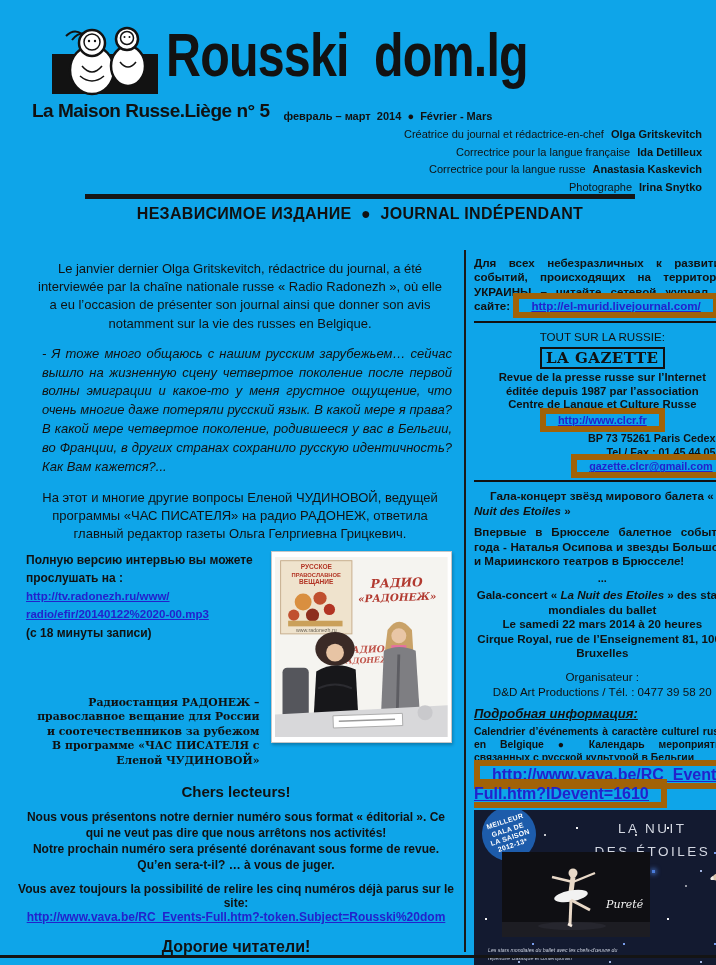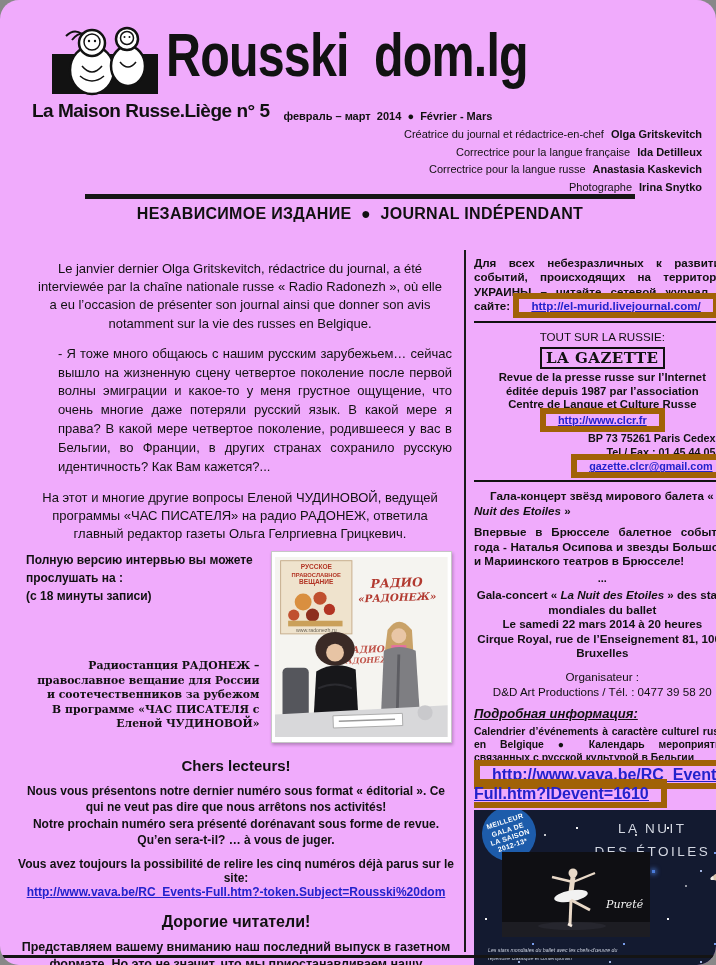--- a/index.html
+++ b/index.html
@@ -1,20 +1,20 @@
 <!DOCTYPE html>
 <html style="--link-blue: #2222cc; --rule-black: #161616; --poster-bg: #131a30; --poster-badge: #1d5cab; --poster-city-blue: #4a7bd9; --poster-logo-red: #c9404c;"><head>
 <meta charset="utf-8">
 <style>
   * { margin:0; padding:0; box-sizing:border-box; }
   html,body { background:#888; }
   body { display:flex; justify-content:center; }
   .page {
-    position:relative; width:716px; height:965px; background:#f0abfc;
-    font-family:"Liberation Sans", sans-serif; color:#111; overflow:hidden;border-radius:19px;
+    position:relative; width:716px; height:965px; background:#0ea5e9;
+    font-family:"Liberation Sans", sans-serif; color:#111; overflow:hidden;
   }
   a { color:var(--link-blue,#2222cc); text-decoration:underline; cursor:pointer; }
   a.box { border:6px solid #a16207; padding:0 12px; font-weight:bold; }
 
   
   .logo { position:absolute; left:52px; top:26px; width:112px; height:70px; }
   .mast-title {
     position:absolute; left:166px; top:22px; font-size:62px; font-weight:bold;
     letter-spacing:-1px; white-space:pre; transform:scaleX(.78); transform-origin:left top;
     line-height:1.05; color:#121212;
@@ -30,21 +30,21 @@
   .banner .rule { height:5px; background:var(--rule-black,#161616); }
   .banner-text { margin-top:6px; text-align:center; font-weight:bold; font-size:16px; letter-spacing:0.3px; white-space:pre; }
 
   
   .content { position:absolute; top:250px; left:12px; width:694px; height:702px; display:flex; }
   .col-left { width:452px; padding-right:4px; }
   .col-right { flex:1; border-left:2px solid #1a1a1a; padding:6px 0 0 8px; display:flex; flex-direction:column; font-size:11px; line-height:1.2; }
 
   
   .intro  { margin:10px 16px 0 24px; text-align:center; font-size:13px; line-height:1.4; }
-  .quote  { margin:12px 8px 0 46px; font-size:13px; line-height:1.45; text-align:justify; }
+  .quote  { margin:12px 8px 0 30px; font-style:italic; font-size:13px; line-height:1.45; text-align:justify; }
   .answer { margin:12px 14px 0 22px; text-align:center; font-size:13px; line-height:1.4; }
   .media-row { margin-top:8px; display:flex;gap:12px; }
   .media-left { width:252px; padding-left:14px; }
   .listen { font-weight:bold; font-size:12px; line-height:1.5; }
   .listen a { font-size:11.5px; }
   .caption { margin-top:54px; font-family:"DejaVu Serif", serif; font-weight:bold; font-size:10.8px; line-height:1.35; text-align:right; }
   .photo-fig { width:184px; height:192px; margin-left:auto; margin-right:8px; background:#fff; border:1px solid #c6c6c6; box-shadow:1px 2px 3px rgba(0,0,0,.25); padding:3px; }
   .photo-fig svg { width:100%; height:100%; display:block; }
   .fr-heading { margin-top:14px; text-align:center; font-size:15px; font-weight:bold; }
   .fr-p  { margin:0 14px; text-align:center; font-weight:bold; font-size:12px; line-height:1.35; }
@@ -144,20 +144,21 @@
   <div class="content">
 
     <div class="col-left">
       <p class="intro">Le janvier dernier Olga Gritskevitch, rédactrice du journal, a été interviewée par la chaîne nationale russe « Radio Radonezh », où elle a eu l’occasion de présenter son journal ainsi que donner son avis notamment sur la vie des russes en Belgique.</p>
       <p class="quote">- Я тоже много общаюсь с нашим русским зарубежьем… сейчас вышло на жизненную сцену четвертое поколение после первой волны эмиграции и какое-то у меня грустное ощущение, что очень многие даже потеряли русский язык. В какой мере я права? В какой мере четвертое поколение, родившееся у вас в Бельгии, во Франции, в других странах сохранило русскую идентичность? Как Вам кажется?...</p>
       <p class="answer">На этот и многие другие вопросы Еленой ЧУДИНОВОЙ, ведущей программы «ЧАС ПИСАТЕЛЯ» на радио РАДОНЕЖ, ответила главный редактор газеты Ольга Гелргиевна Грицкевич.</p>
 
       <div class="media-row">
         <div class="media-left">
           <div class="listen">Полную версию интервью вы можете прослушать на :</div>
+          <div class="listen"><a>http://tv.radonezh.ru/www/ radio/efir/20140122%2020-00.mp3</a></div>
           <div class="listen">(с 18 минуты записи)</div>
           <div class="caption">
             <div>Радиостанция РАДОНЕЖ – православное вещание для России</div>
             <div>и соотечественников за рубежом</div>
             <div>В программе «ЧАС ПИСАТЕЛЯ с Еленой ЧУДИНОВОЙ»</div>
           </div>
         </div>
 
         <div class="photo-fig">
           <svg viewBox="0 0 184 192">

